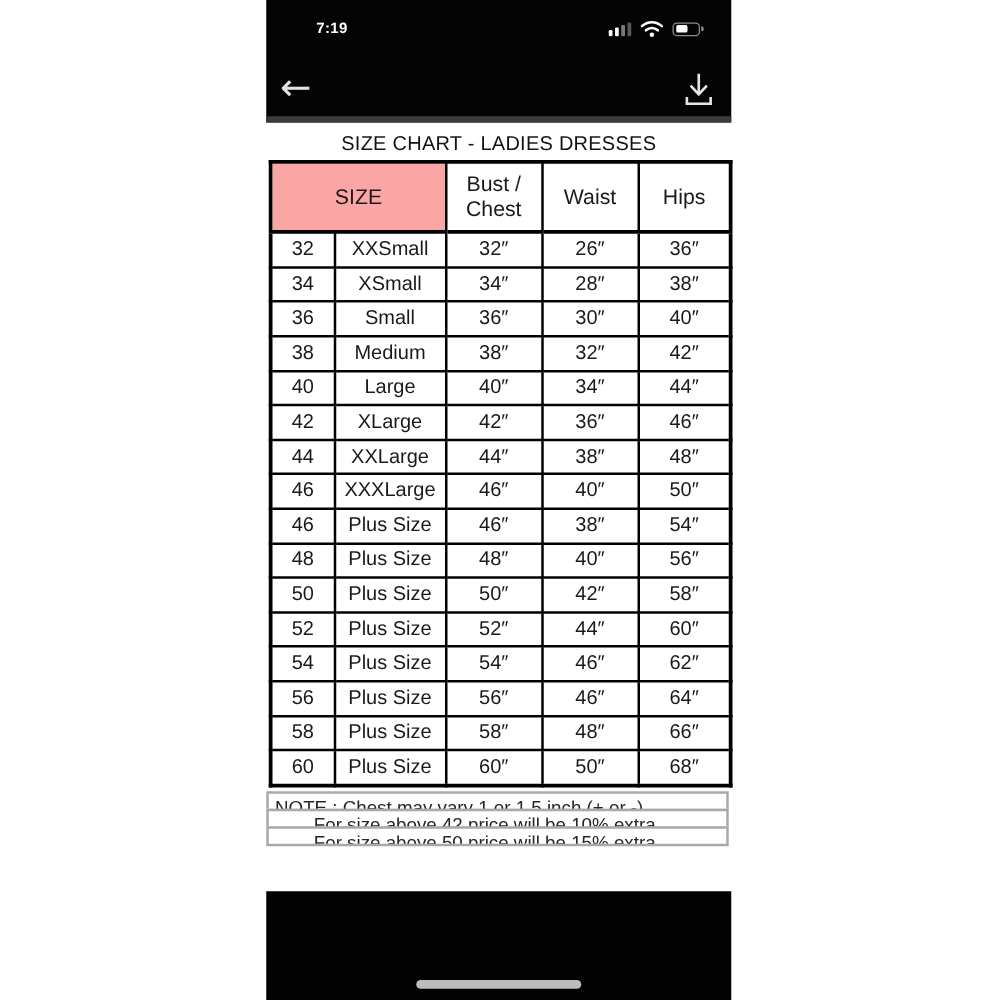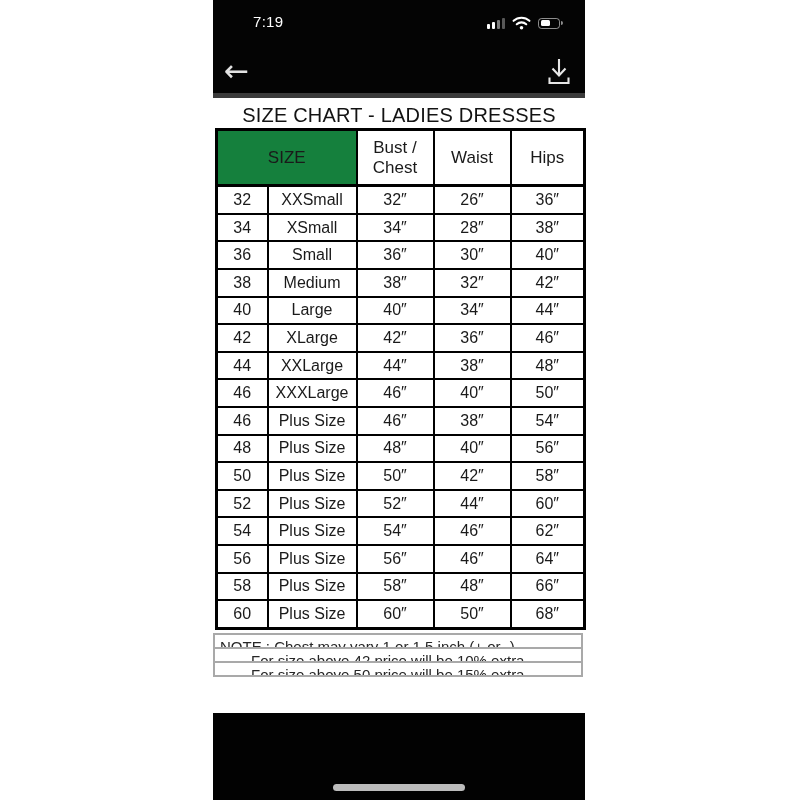--- a/index.html
+++ b/index.html
@@ -5,47 +5,47 @@
   * { margin:0; padding:0; box-sizing:border-box; }
   html,body { width:800px; height:800px; background:#ffffff; font-family:"Liberation Sans", sans-serif; }
   .page { position:relative; width:800px; height:800px; background:#ffffff; overflow:hidden; }
 
   .phone { position:absolute; left:213px; top:0; width:372px; height:800px; background:#ffffff; }
 
   
   .topbar { position:absolute; top:0; left:0; width:100%; height:98px; background:#040404;
             border-bottom:5px solid #3b3b3b; }
   .status-bar { height:40px; padding:13px 22px 0 40px; display:flex; justify-content:space-between; align-items:flex-start; }
-  .time { color:#ffffff; font-size:15px; font-weight:400; letter-spacing:0.3px; line-height:18px; }
+  .time { color:#ffffff; font-size:12px; font-weight:700; letter-spacing:0.3px; line-height:18px; }
   .status-icons { display:flex; align-items:center; gap:7px; margin-top:3px; }
   .signal { display:flex; align-items:flex-end; gap:2px; height:11px; }
   .signal i { display:block; width:3px; border-radius:1px; }
   .signal i:nth-child(1){ height:4.5px; background:#ffffff; }
   .signal i:nth-child(2){ height:6.5px; background:#ffffff; }
   .signal i:nth-child(3){ height:8.5px; background:#7a7a7a; }
   .signal i:nth-child(4){ height:11px;  background:#585858; }
   .battery { display:flex; align-items:center; }
   .battery-body { width:22px; height:11px; border:1px solid rgba(255,255,255,0.55); border-radius:3.5px; padding:1.5px; }
   .battery-fill { width:55%; height:100%; background:#ffffff; border-radius:1.5px; }
   .battery-nub { width:2px; height:4px; background:rgba(255,255,255,0.55); border-radius:0 2px 2px 0; margin-left:1px; }
   .nav-bar { height:46px; margin-top:8px; padding:0 13px 0 11px; display:flex; justify-content:space-between; align-items:center; }
   .back-btn { color:#e3e3e3; font-size:30px; font-weight:400; line-height:30px; cursor:pointer; font-family:"DejaVu Sans", sans-serif; }
   .dl-btn { cursor:pointer; display:block; }
 
   
   .content { position:absolute; top:103px; left:0; width:100%; background:#ffffff; }
-  .chart-title { height:25px; line-height:25px; text-align:center; font-size:20px; color:#131313; letter-spacing:0.2px; }
+  .chart-title { height:25px; line-height:25px; text-align:center; font-size:16px; color:#131313; letter-spacing:0.2px; }
 
   table.size-chart { border-collapse:collapse; table-layout:fixed; margin-left:2px; width:368px; height:502px;
                      border:3px solid #000; }
   .size-chart th, .size-chart td { border:2px solid #000; text-align:center; vertical-align:middle;
                      color:#1a1a1a; overflow:hidden; }
   .size-chart thead tr { height:56px; }
   .size-chart th { font-weight:400; font-size:17px; line-height:1.15; border-bottom-width:3px; }
-  th.size-head { background:#15803d; }
+  th.size-head { background:#fca5a5; }
   .size-chart td { font-size:16px; }
 
   
   .notes { margin:3px 0 0 0; width:370px; }
   .note-row { height:16px; line-height:23px; border:2px solid #a9a9a9; background:#ffffff;
               font-size:15px; color:#262626; padding-left:5px; white-space:nowrap; overflow:hidden; }
   .note-row + .note-row { margin-top:-2px;padding-left:36px; }
 
   
   .footer { position:absolute; top:713px; left:0; width:100%; height:87px; background:#020202; }

